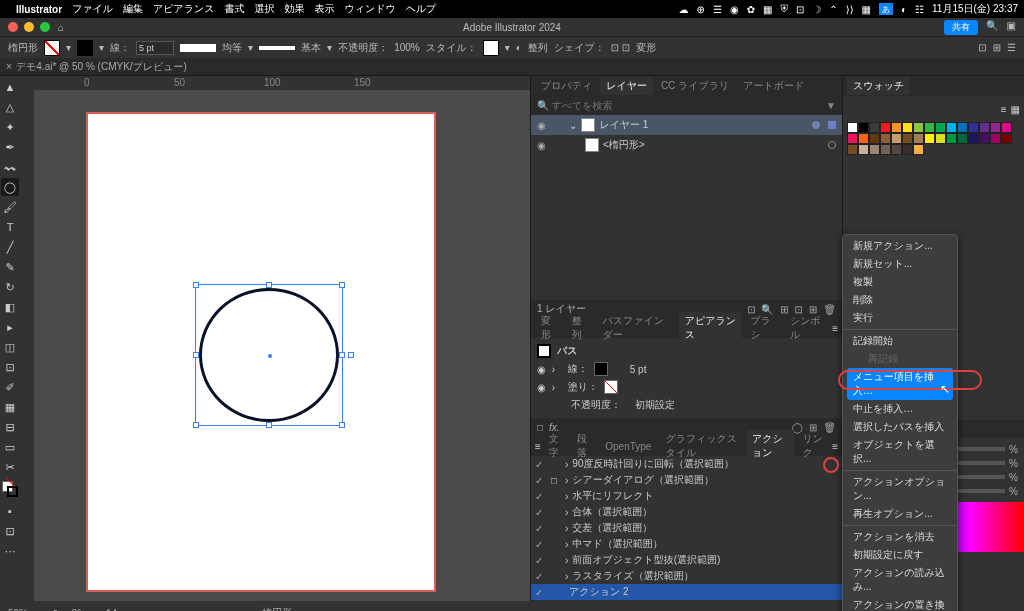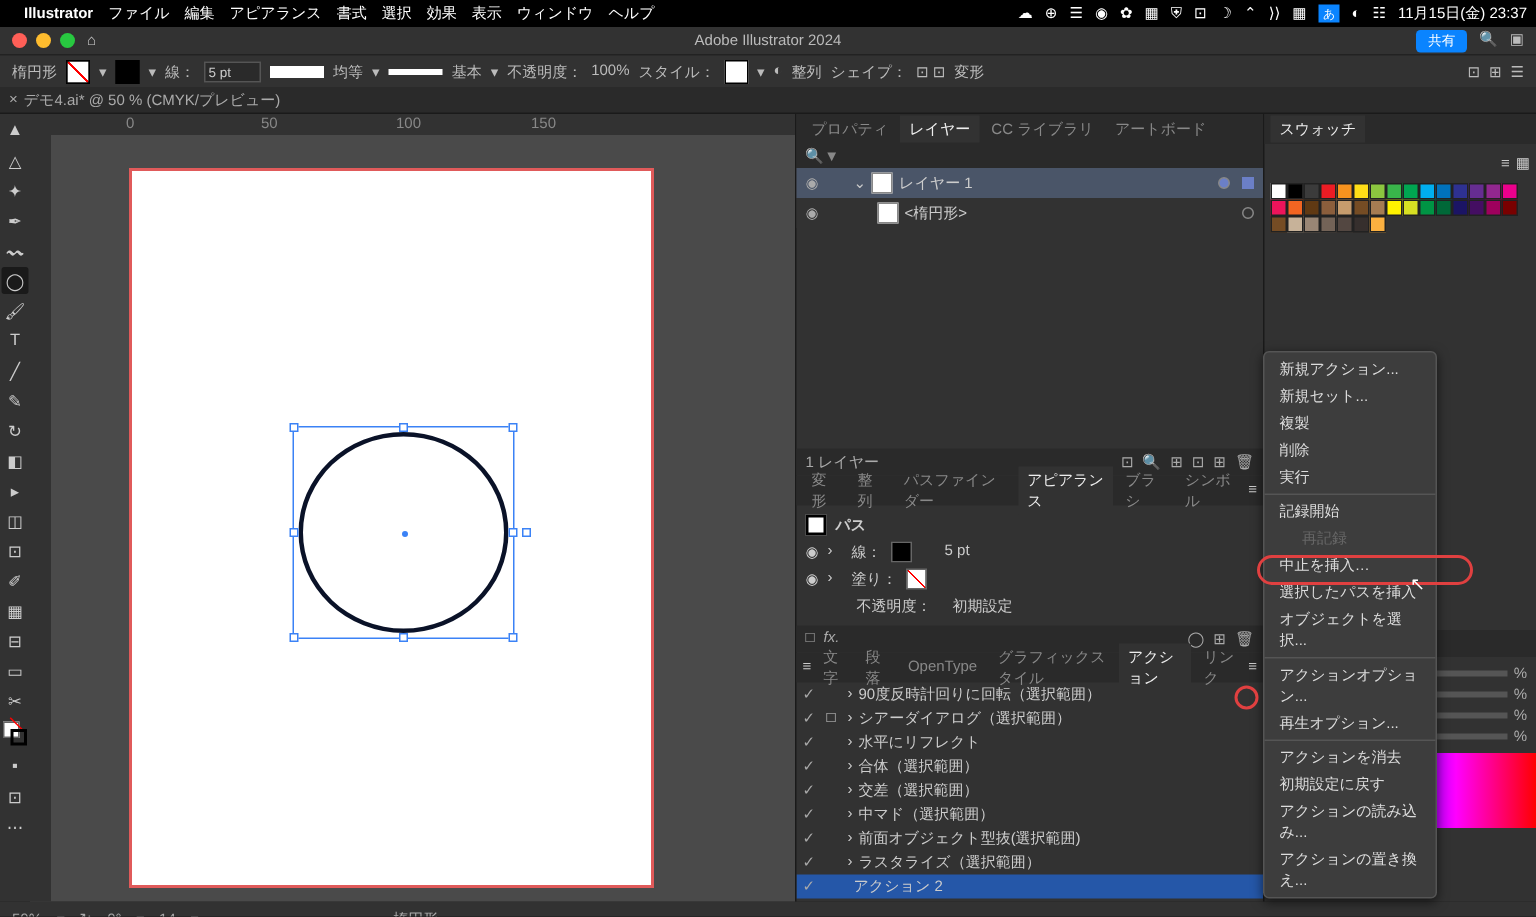--- a/index.html
+++ b/index.html
@@ -266,20 +266,21 @@
     <div class="mid-col">
 
       <div class="ptabs">
         <span class="ptab">プロパティ</span>
         <span class="ptab act">レイヤー</span>
         <span class="ptab">CC ライブラリ</span>
         <span class="ptab">アートボード</span>
       </div>
       <div class="search">
         <span style="color:#888">🔍</span>
+        <input placeholder="すべてを検索" style="">
         <span style="color:#888">▼</span>
       </div>
       <div class="layer">
         <span class="eye">◉</span>
         <span class="chk"></span>
         <span>⌄</span>
         <span class="thumb"></span>
         <span>レイヤー 1</span>
         <span class="dot fill"></span>
         <span style="width:8px;height:8px;background:#6b7fc7;margin-left:4px"></span>
@@ -506,20 +507,21 @@
 
 <div class="context-menu">
   <div class="mi">新規アクション...</div>
   <div class="mi">新規セット...</div>
   <div class="mi">複製</div>
   <div class="mi">削除</div>
   <div class="mi">実行</div>
   <div class="sep"></div>
   <div class="mi">記録開始</div>
   <div class="mi dis">再記録</div>
+  <div class="mi sel">メニュー項目を挿入…</div>
   <div class="mi">中止を挿入…</div>
   <div class="mi">選択したパスを挿入</div>
   <div class="mi">オブジェクトを選択...</div>
   <div class="sep"></div>
   <div class="mi">アクションオプション...</div>
   <div class="mi">再生オプション...</div>
   <div class="sep"></div>
   <div class="mi">アクションを消去</div>
   <div class="mi">初期設定に戻す</div>
   <div class="mi">アクションの読み込み...</div>

